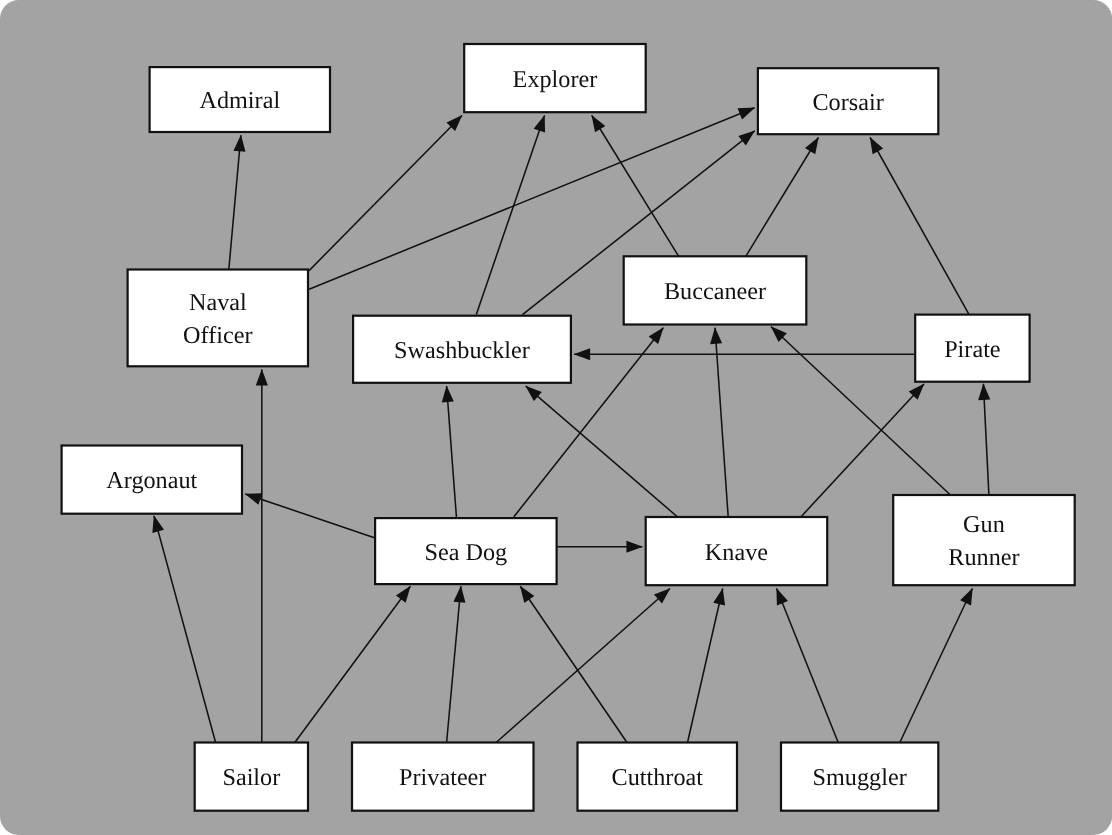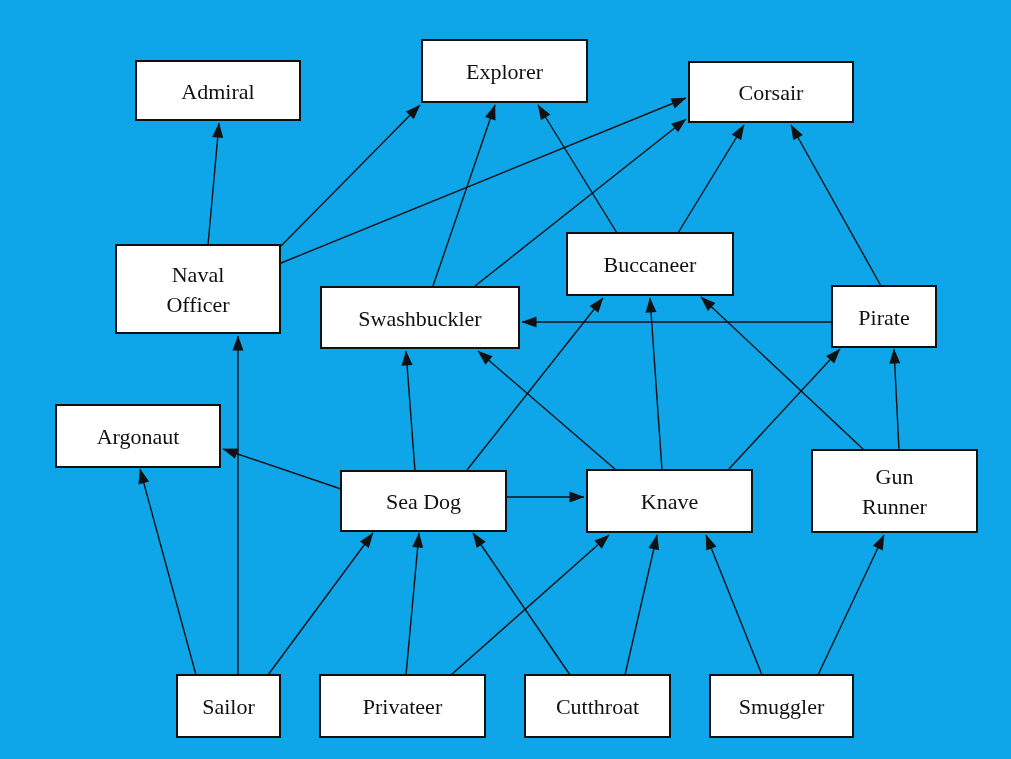--- a/index.html
+++ b/index.html
@@ -4,22 +4,23 @@
 <style>
   html, body {
     margin: 0;
     padding: 0;
     background: #ffffff;
   }
   #canvas {
     position: relative;
     width: 1011px;
     height: 759px;
-    background: #0ea5e9;
+    background: #a3a3a3;
     font-family: "Liberation Serif", "DejaVu Serif", serif;
+    border-radius: 17px;
   }
   svg text {
     font-family: "Liberation Serif", "DejaVu Serif", serif;
     font-size: 22px;
     fill: #111111;
   }
   svg rect.node-box {
     fill: #ffffff;
     stroke: #111111;
     stroke-width: 2;

